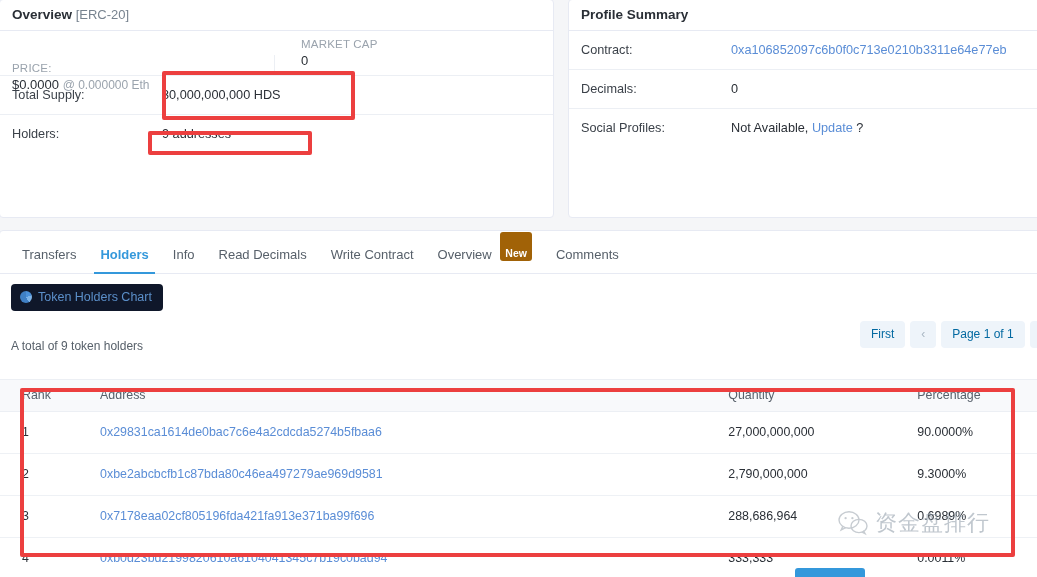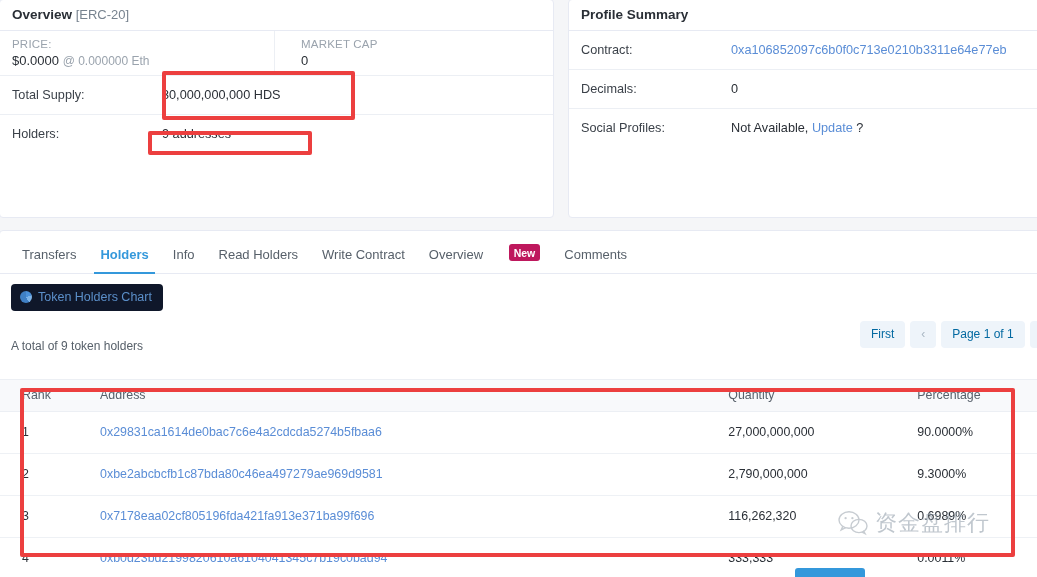--- a/index.html
+++ b/index.html
@@ -22,42 +22,42 @@
   .card-head .sub{font-weight:normal;color:#77838f;font-size:13px;}
 
   .row{display:flex;align-items:flex-start;border-bottom:1px solid #eceff4;}
   .row:last-child{border-bottom:none;}
   .lbl{width:150px;flex:none;color:#3b4149;padding:12px 0 12px 12px;font-size:12.7px;}
   .val{padding:12px 0 12px 0;color:#2a2f36;font-size:12.7px;}
   a.lnk{color:#5a8dd6;text-decoration:none;}
 
   
   #price-row{display:flex;border-bottom:1px solid #eceff4;height:44px;}
-  #price-col{width:275px;flex:none;padding:7px 0 0 12px;box-sizing:border-box;border-right:1px solid #eceff4;}
+  #price-col{width:275px;flex:none;padding:7px 0 0 12px;box-sizing:border-box;border-right:1px solid #eceff4;margin-top:24px;}
   #mcap-col{padding:7px 0 0 26px;}
   .mini-label{font-size:11.5px;color:#9aa3ad;letter-spacing:.2px;}
   .price-main{font-size:13px;color:#2a2f36;margin-top:3px;}
   .price-main .dim{color:#9aa3ad;font-size:12px;}
   .mcap-val{font-size:13px;color:#2a2f36;margin-top:3px;}
 
   .contract-addr{
     white-space:nowrap;overflow:hidden;display:block;
     width:285px;
   }
 
   
   #lower-card{position:absolute;left:-1px;top:230px;width:1045px;height:352px;
     background:#fff;border:1px solid #e7eaf3;border-radius:4px;}
 
   #tabs{display:flex;align-items:flex-end;height:42px;padding:0 10px;border-bottom:1px solid #e7eaf3;}
   .tab{position:relative;padding:10px 12px 11px 12px;color:#57606a;font-size:13px;white-space:nowrap;}
   .tab.active{color:#3498db;font-weight:bold;}
   .tab.active:after{content:"";position:absolute;left:6px;right:6px;bottom:-1px;height:2px;background:#3498db;}
-  .newbadge{display:inline-block;background:#be185d;color:#fff;font-size:10.5px;font-weight:bold;
-    border-radius:3px;padding:3px 5px 2px 5px;margin-left:22px;vertical-align:2px;}
+  .newbadge{display:inline-block;background:#a16207;color:#fff;font-size:10.5px;font-weight:bold;
+    border-radius:3px;padding:15px 5px 2px 5px;margin-left:5px;vertical-align:2px;}
 
   #chart-btn{position:absolute;left:11px;top:53px;background:#0f172a;border-radius:4px;
     padding:6px 11px 7px 9px;color:#5b8fc9;font-size:12.5px;display:inline-flex;align-items:center;gap:6px;}
   #total-line{position:absolute;left:11px;top:108px;color:#57606a;font-size:12px;}
 
   #pager{position:absolute;right:-10px;top:90px;display:flex;gap:5px;}
   .pg{background:#eef4fa;border-radius:4px;color:#a9b6c3;font-size:12px;padding:6px 11px;line-height:15px;}
   .pg.txt{color:#0369a1;}
 
   
@@ -147,21 +147,21 @@
     </div>
   </div>
 </div>
 
 <div id="lower-card">
 
   <div id="tabs">
     <div class="tab"><span>Transfers</span></div>
     <div class="tab active"><span>Holders</span></div>
     <div class="tab"><span>Info</span></div>
-    <div class="tab"><span>Read Holders</span></div>
+    <div class="tab"><span>Read Decimals</span></div>
     <div class="tab"><span>Write Contract</span></div>
     <div class="tab">
       <span>Overview</span>
       <span class="newbadge">New</span>
     </div>
     <div class="tab"><span>Comments</span></div>
   </div>
 
   <div id="chart-btn">
     <span class="pie-ico"></span>
@@ -196,21 +196,21 @@
         </tr>
         <tr>
           <td class="c-rank">2</td>
           <td class="c-addr"><a class="lnk" href="#">0xbe2abcbcfb1c87bda80c46ea497279ae969d9581</a></td>
           <td class="c-qty">2,790,000,000</td>
           <td class="c-pct">9.3000%</td>
         </tr>
         <tr>
           <td class="c-rank">3</td>
           <td class="c-addr"><a class="lnk" href="#">0x7178eaa02cf805196fda421fa913e371ba99f696</a></td>
-          <td class="c-qty">116,262,320</td>
+          <td class="c-qty">288,686,964</td>
           <td class="c-pct">0.6989%</td>
         </tr>
         <tr>
           <td class="c-rank">4</td>
           <td class="c-addr"><a class="lnk" href="#">0xb0d23bd2199820610a6104041345c7b19c0bad94</a></td>
           <td class="c-qty">333,333</td>
           <td class="c-pct">0.0011%</td>
         </tr>
       </tbody>
     </table>

